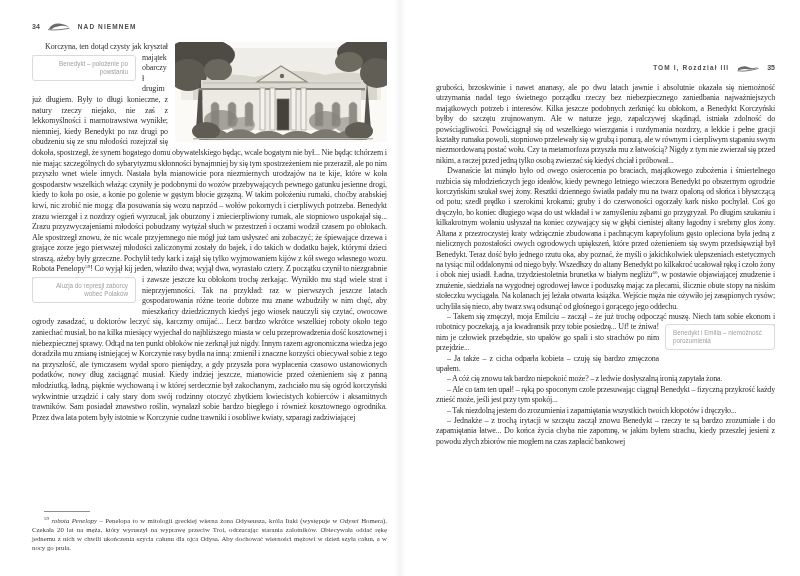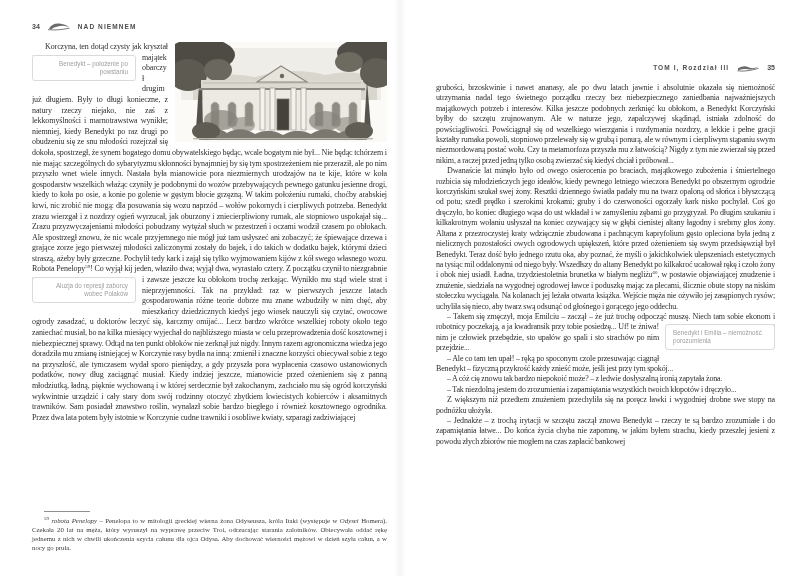--- a/index.html
+++ b/index.html
@@ -136,24 +136,24 @@
         <path d="M2,6.2 Q7.5,3 12.5,5.2 Q17.5,7.4 22,4.4 Q18.5,8.2 12,7.2 Q5.5,6.2 2,8.4 Z" fill="#6b6b6b"></path>
         <path d="M1.5,8.8 Q10,10 22.5,6.4" stroke="#6b6b6b" stroke-width="0.9" fill="none"></path>
       </svg>
       <span class="pgnum">35</span>
     </div>
 
     <div class="page-body">
       <p><span>grubości, brzoskwinie i nawet ananasy, ale po dwu latach jawnie i absolutnie okazała się niemożność utrzymania nadal tego świetnego porządku rzeczy bez niebezpiecznego zaniedbania najważniejszych majątkowych potrzeb i interesów. Kilka jeszcze podobnych zerknięć ku obłokom, a Benedykt Korczyński byłby do szczętu zrujnowanym. Ale w naturze jego, zapalczywej skądinąd, istniała zdolność do powściągliwości. Powściągnął się od wszelkiego wierzgania i rozdymania nozdrzy, a lekkie i pełne gracji kształty rumaka powoli, stopniowo przelewały się w grubą i ponurą, ale w równym i cierpliwym stąpaniu swym niezmordowaną postać wołu. Czy ta metamorfoza przyszła mu z łatwością? Nigdy z tym nie zwierzał się przed nikim, a raczej przed jedną tylko osobą zwierzać się kiedyś chciał i próbował...</span></p>
       <p class="ind"><span>Dwanaście lat minęło było od owego osierocenia po braciach, majątkowego zubożenia i śmiertelnego rozbicia się młodzieńczych jego ideałów, kiedy pewnego letniego wieczora Benedykt po obszernym ogrodzie korczyńskim szukał swej żony. Resztki dziennego światła padały mu na twarz opaloną od słońca i błyszczącą od potu; szedł prędko i szerokimi krokami; gruby i do czerwoności ogorzały kark nisko pochylał. Coś go dręczyło, bo koniec długiego wąsa do ust wkładał i w zamyśleniu zębami go przygryzał. Po długim szukaniu i kilkakrotnym wołaniu usłyszał na koniec ozywający się w głębi cienistej altany łagodny i srebrny głos żony. Altana z przezroczystej kraty wdzięcznie zbudowana i pachnącym kapryfolium gęsto opleciona była jedną z nielicznych pozostałości owych ogrodowych upiększeń, które przed ożenieniem się swym przedsięwziął był Benedykt. Teraz dość było jednego rzutu oka, aby poznać, że myśli o jakichkolwiek ulepszeniach estetycznych na tysiąc mil oddalonymi od niego były. Wszedłszy do altany Benedykt po kilkakroć ucałował rękę i czoło żony i obok niej usiadł. Ładna, trzydziestoletnia brunetka w białym negliżu</span><sup class="fnref">60</sup><span>, w postawie objawiającej znudzenie i znużenie, siedziała na wygodnej ogrodowej ławce i poduszkę mając za plecami, ślicznie obute stopy na niskim stołeczku wyciągała. Na kolanach jej leżała otwarta książka. Wejście męża nie ożywiło jej zasępionych rysów; uchyliła się nieco, aby twarz swą odsunąć od głośnego i gorącego jego oddechu.</span></p>
       <p class="ind"><span>– Takem się zmęczył, moja Emilciu – zaczął – że już trochę odpocząć muszę. Niech tam sobie ekonom i robotnicy poczekają, a ja kwadransik przy tobie posiedzę... </span><span class="mnote fr"><span class="tick"></span><span>Benedykt i Emilia – niemożność porozumienia</span></span><span>Uf! te żniwa! nim je człowiek przebędzie, sto upałów go spali i sto strachów po nim przejdzie...</span></p>
+      <p class="ind"><span>– Ja także – z cicha odparła kobieta – czuję się bardzo zmęczona upałem.</span></p>
+      <p class="ind"><span>– A cóż cię znowu tak bardzo niepokoić może? – z ledwie dosłyszalną ironią zapytała żona.</span></p>
       <p class="ind"><span>– Ale co tam ten upał! – ręką po spoconym czole przesuwając ciągnął Benedykt – fizyczną przykrość każdy znieść może, jeśli jest przy tym spokój...</span></p>
-      <p class="ind"><span>– A cóż cię znowu tak bardzo niepokoić może? – z ledwie dosłyszalną ironią zapytała żona.</span></p>
       <p class="ind"><span>– Tak niezdolną jestem do zrozumienia i zapamiętania wszystkich twoich kłopotów i dręczyło...</span></p>
-      <p class="ind"><span>Z większym niż przedtem znużeniem przechyliła się na poręcz ławki i wygodniej drobne swe stopy na podnóżku ułożyła.</span></p>
       <p class="ind"><span>– Jednakże – z trochą irytacji w szczętu zaczął znowu Benedykt – rzeczy te są bardzo zrozumiałe i do zapamiętania łatwe... Do końca życia chyba nie zapomnę, w jakim byłem strachu, kiedy przeszłej jesieni z powodu złych zbiorów nie mogłem na czas zapłacić bankowej</span></p>
     </div>
 
     <div class="footnotes">
       <div class="fn-rule"></div>
       <p><sup class="fnref">60</sup> <i class="it">negliż</i><span> – swobodny strój domowy, bielizna, ubiór niekompletny.</span></p>
     </div>
   </div>
 
   <div class="gutter"></div>

